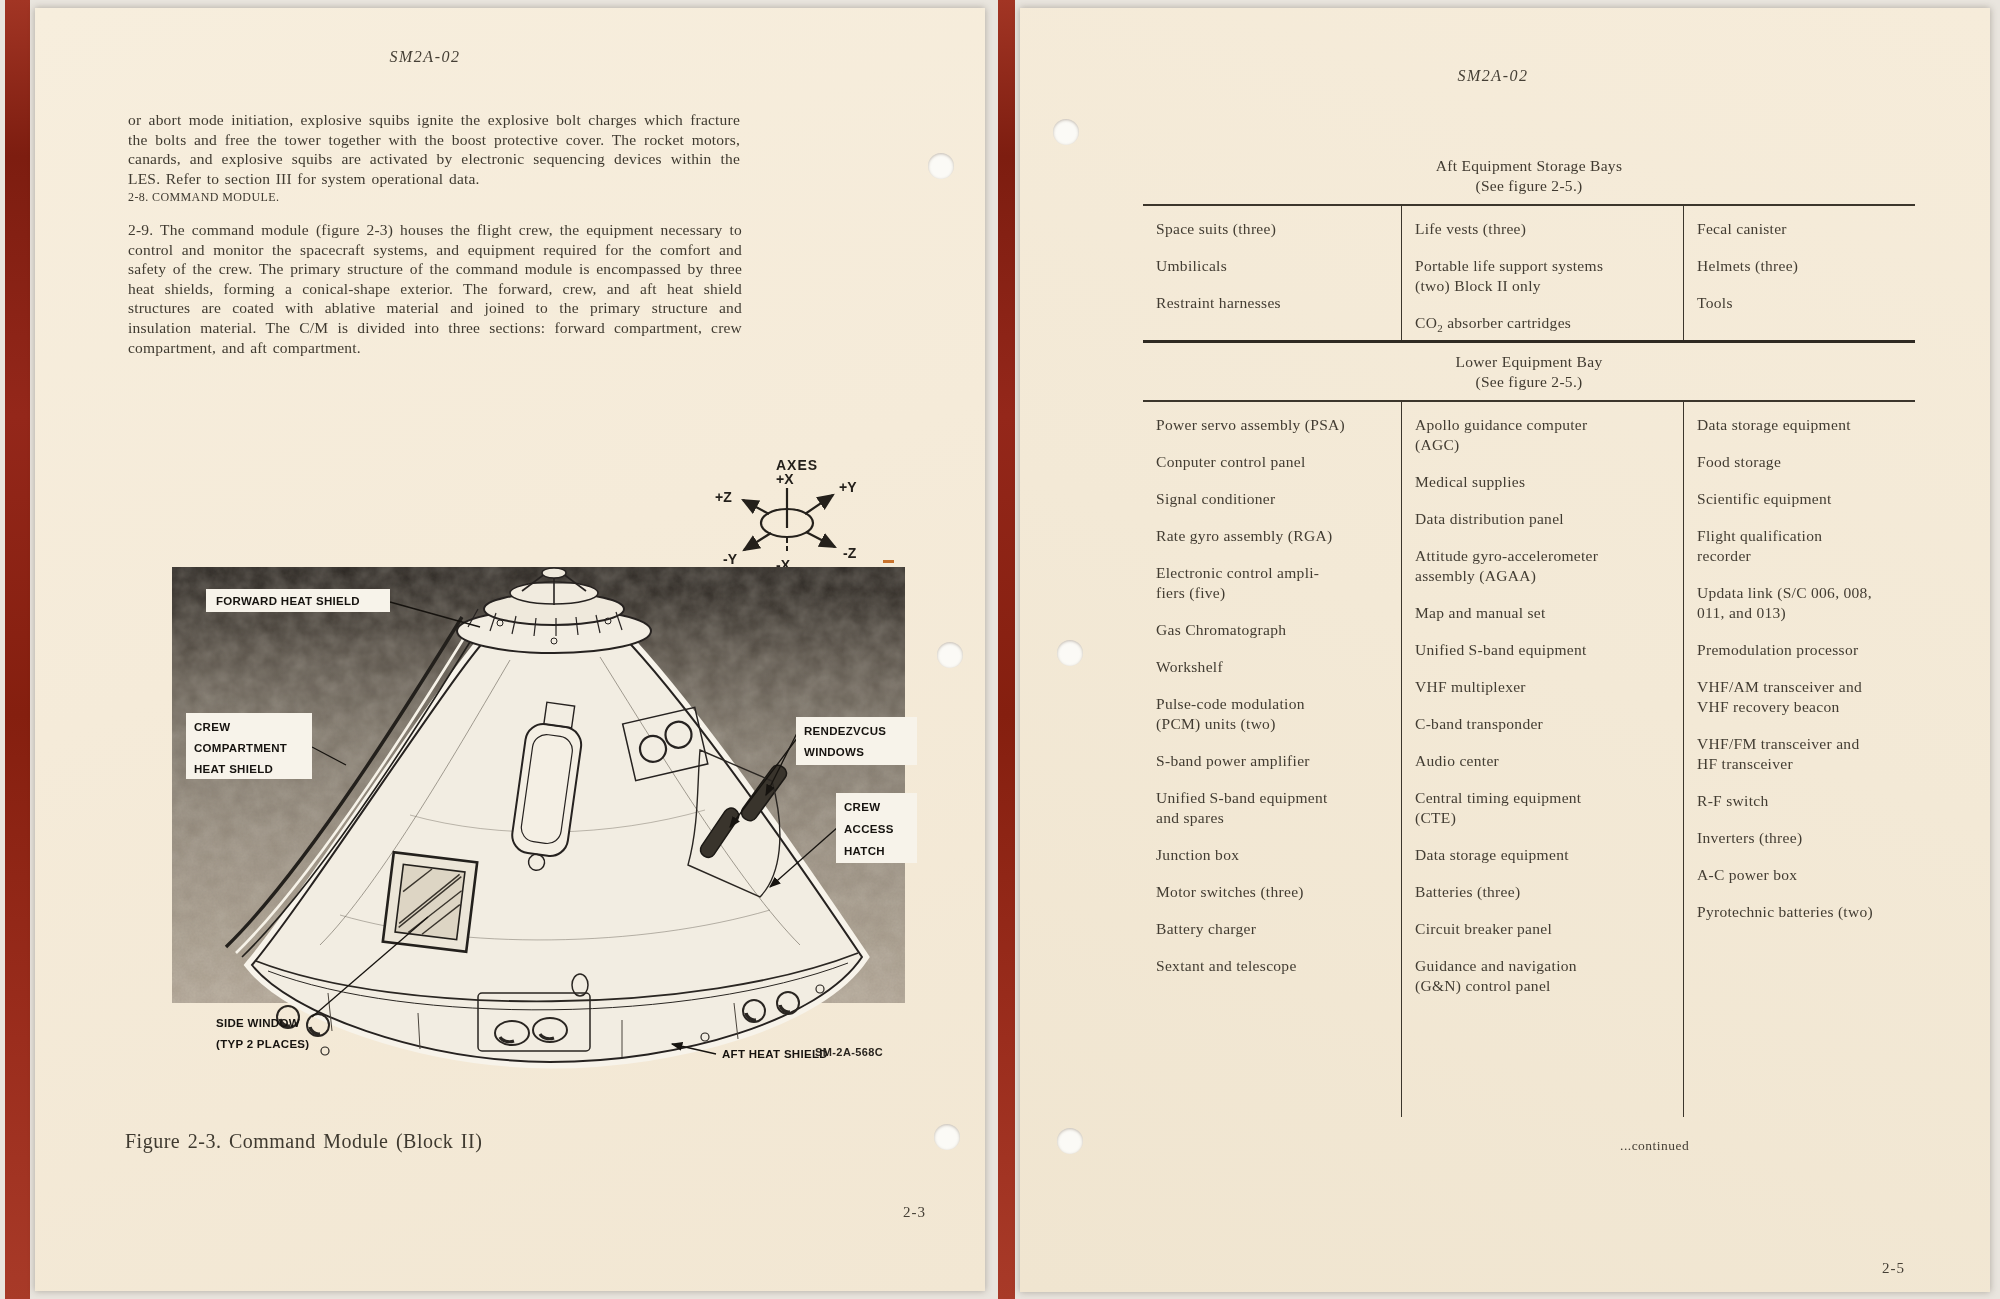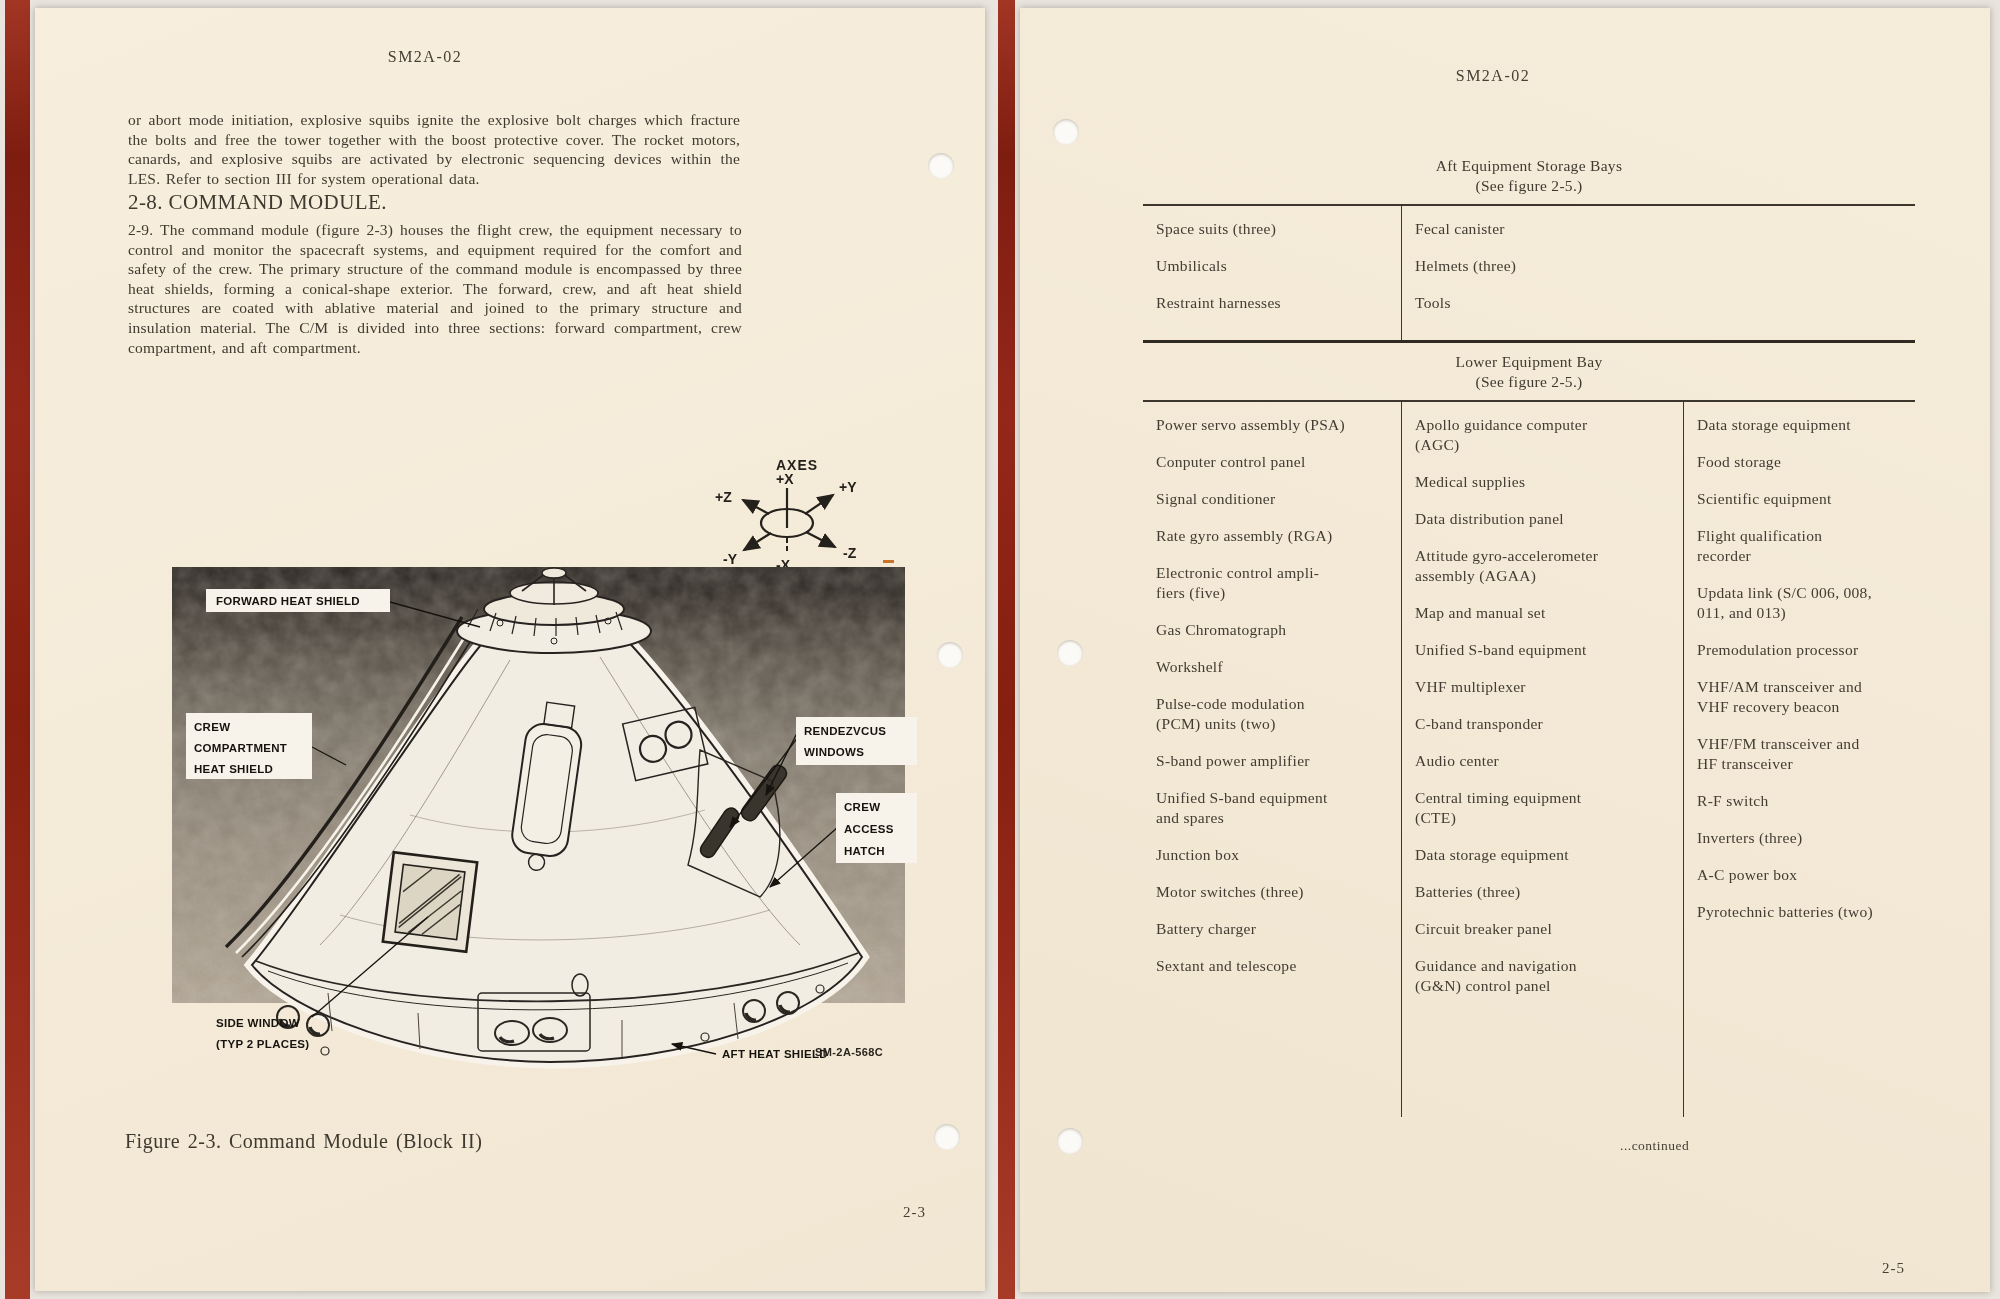--- a/index.html
+++ b/index.html
@@ -10,24 +10,24 @@
   }
   .red-strip{position:absolute;top:0;height:1299px;
     background:linear-gradient(180deg,#a23524 0%,#7d1d10 12%,#94271a 32%,#851f0f 55%,#9b2d1d 80%,#a83a28 100%);}
   .page{position:absolute;box-shadow:0 0 7px rgba(60,50,35,.35);}
   .page-left{left:35px;top:8px;width:950px;height:1283px;
     background:linear-gradient(160deg,#f7eedd 0%,#f5ebd9 45%,#f2e7d3 100%);}
   .page-right{left:1020px;top:8px;width:970px;height:1284px;
     background:linear-gradient(200deg,#f6ecda 0%,#f3e9d6 50%,#f0e5d0 100%);}
   .hole{position:absolute;width:26px;height:26px;border-radius:50%;background:#fbfaf6;
     box-shadow:inset 0 1px 3px rgba(90,70,50,.35);}
-  .running-head{position:absolute;font-size:16px;letter-spacing:1.5px;color:#453f35;text-align:center;}
+  .running-head{position:absolute;font-size:16px;letter-spacing:1.5px;color:#453f35;text-align:center;font-style:italic;}
   .body-text{position:absolute;font-size:15.5px;line-height:19.6px;color:#3f3a30;
     text-align:justify;letter-spacing:.2px;word-spacing:1.5px;}
-  .section-heading{position:absolute;font-size:21px;color:#3f3a30;letter-spacing:.4px;}
+  .section-heading{position:absolute;font-size:12px;color:#3f3a30;letter-spacing:.4px;}
   .fig-caption{position:absolute;font-size:20px;color:#3f3a30;text-align:left;letter-spacing:.5px;word-spacing:2px;}
   .page-num{position:absolute;font-size:15px;color:#453f35;letter-spacing:1px;}
   .tbl-title{position:absolute;width:772px;text-align:center;font-size:15.5px;line-height:20px;color:#403a30;letter-spacing:.3px;}
   .tbl{position:absolute;left:123px;width:772px;display:grid;grid-template-columns:258px 282px 232px;}
   .tbl-aft{top:196px;height:134px;border-top:2px solid #3c362c;border-bottom:3px solid #2f2a22;}
   .tbl-lower{top:392px;height:715px;border-top:2px solid #3c362c;}
   .tcol{padding:13px 8px 0 13px;overflow:hidden;}
   .tcol + .tcol{border-left:1.5px solid #3c362c;}
   .cell-item{font-size:15.5px;line-height:20px;color:#423c32;letter-spacing:.3px;
     margin-bottom:17px;white-space:pre-line;}
@@ -250,20 +250,26 @@
     <div>(See figure 2-5.)</div>
   </div>
 
   <div class="tbl tbl-aft">
     <div class="tcol">
         <div class="cell-item">Space suits (three)</div>
         <div class="cell-item">Umbilicals</div>
         <div class="cell-item">Restraint harnesses</div>
       </div>
     <div class="tcol">
+        <div class="cell-item">Life vests (three)</div>
+        <div class="cell-item">Portable life support systems
+(two) Block II only</div>
+        <div class="cell-item">CO<sub>2</sub> absorber cartridges</div>
+      </div>
+    <div class="tcol">
         <div class="cell-item">Fecal canister</div>
         <div class="cell-item">Helmets (three)</div>
         <div class="cell-item">Tools</div>
       </div>
   </div>
 
   <div class="tbl-title" style="left:123px;top:344px;">
     <div>Lower Equipment Bay</div>
     <div>(See figure 2-5.)</div>
   </div>

